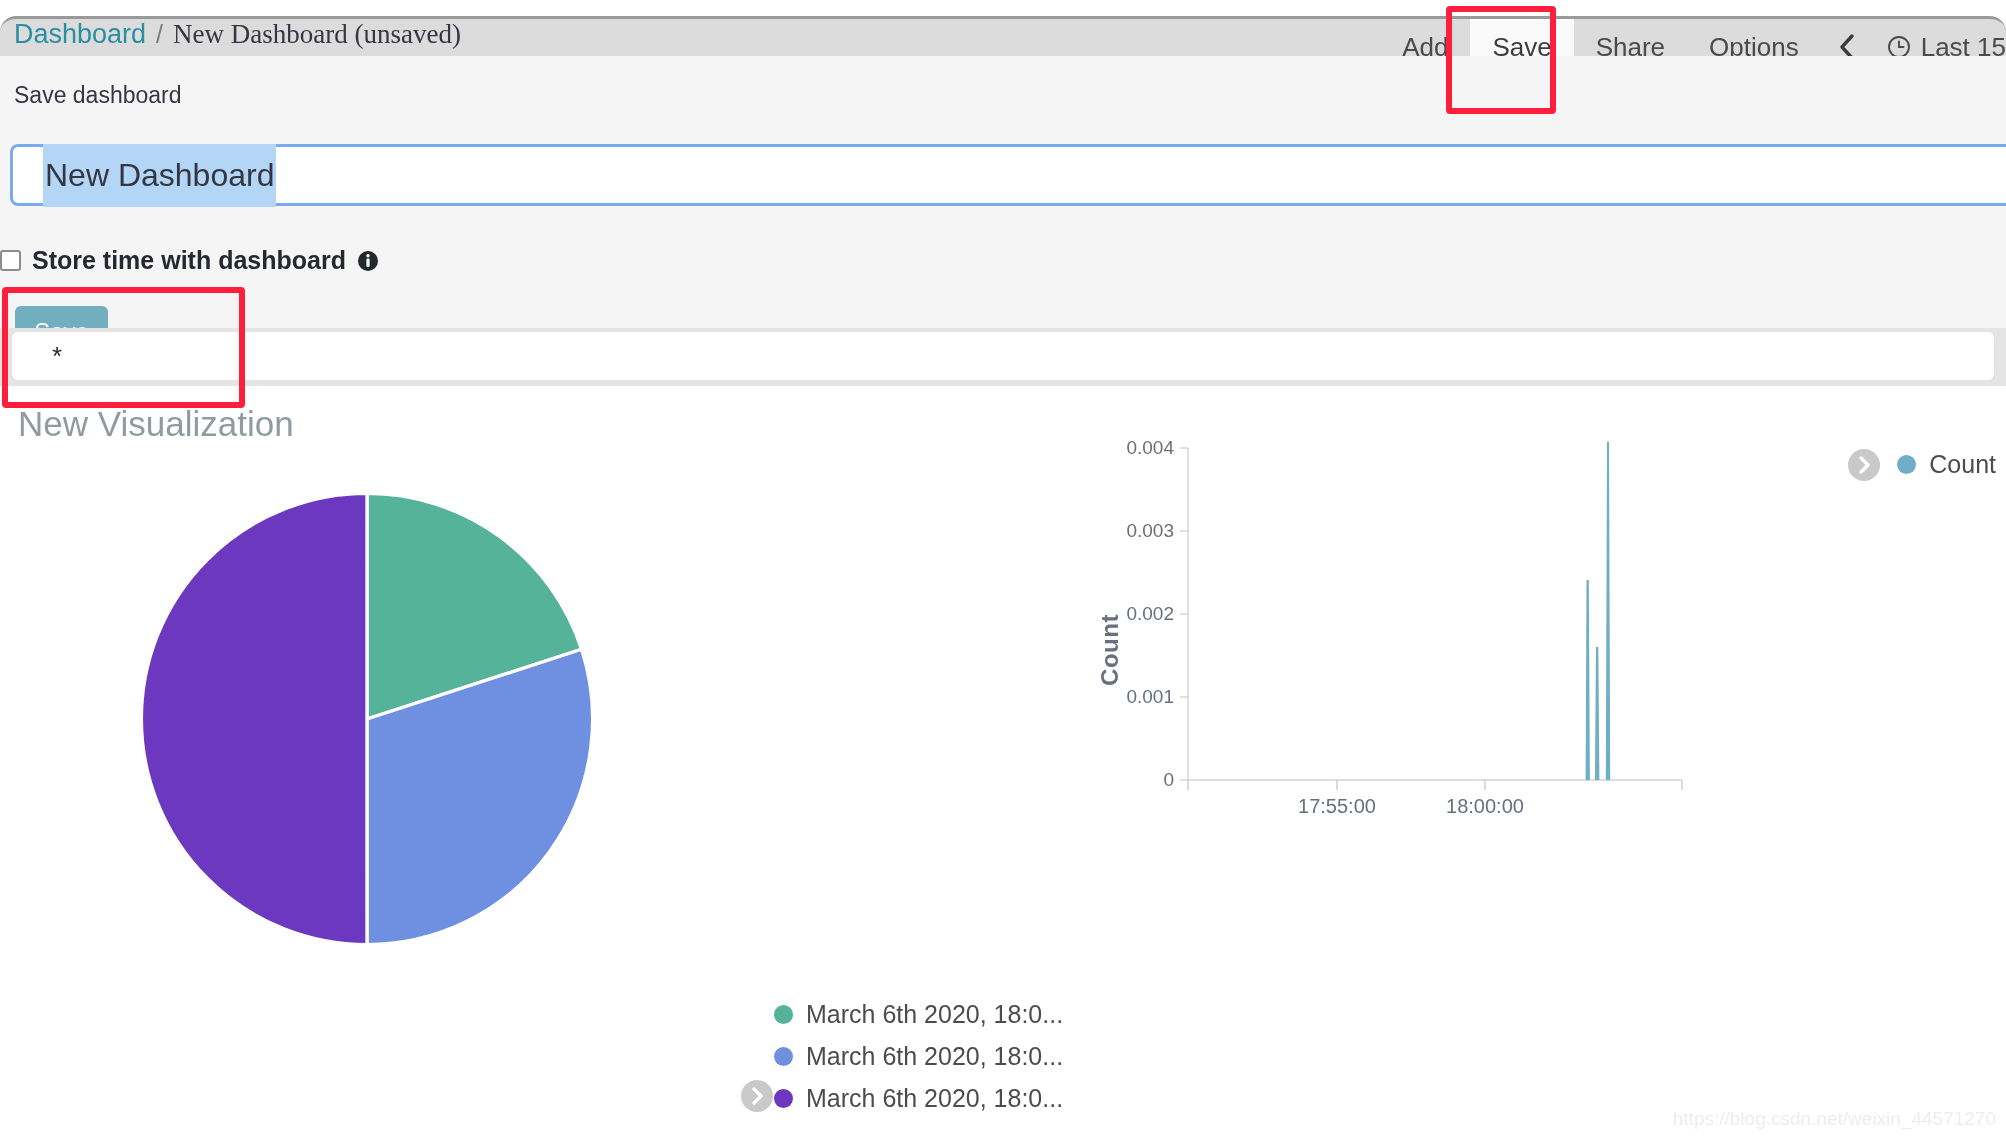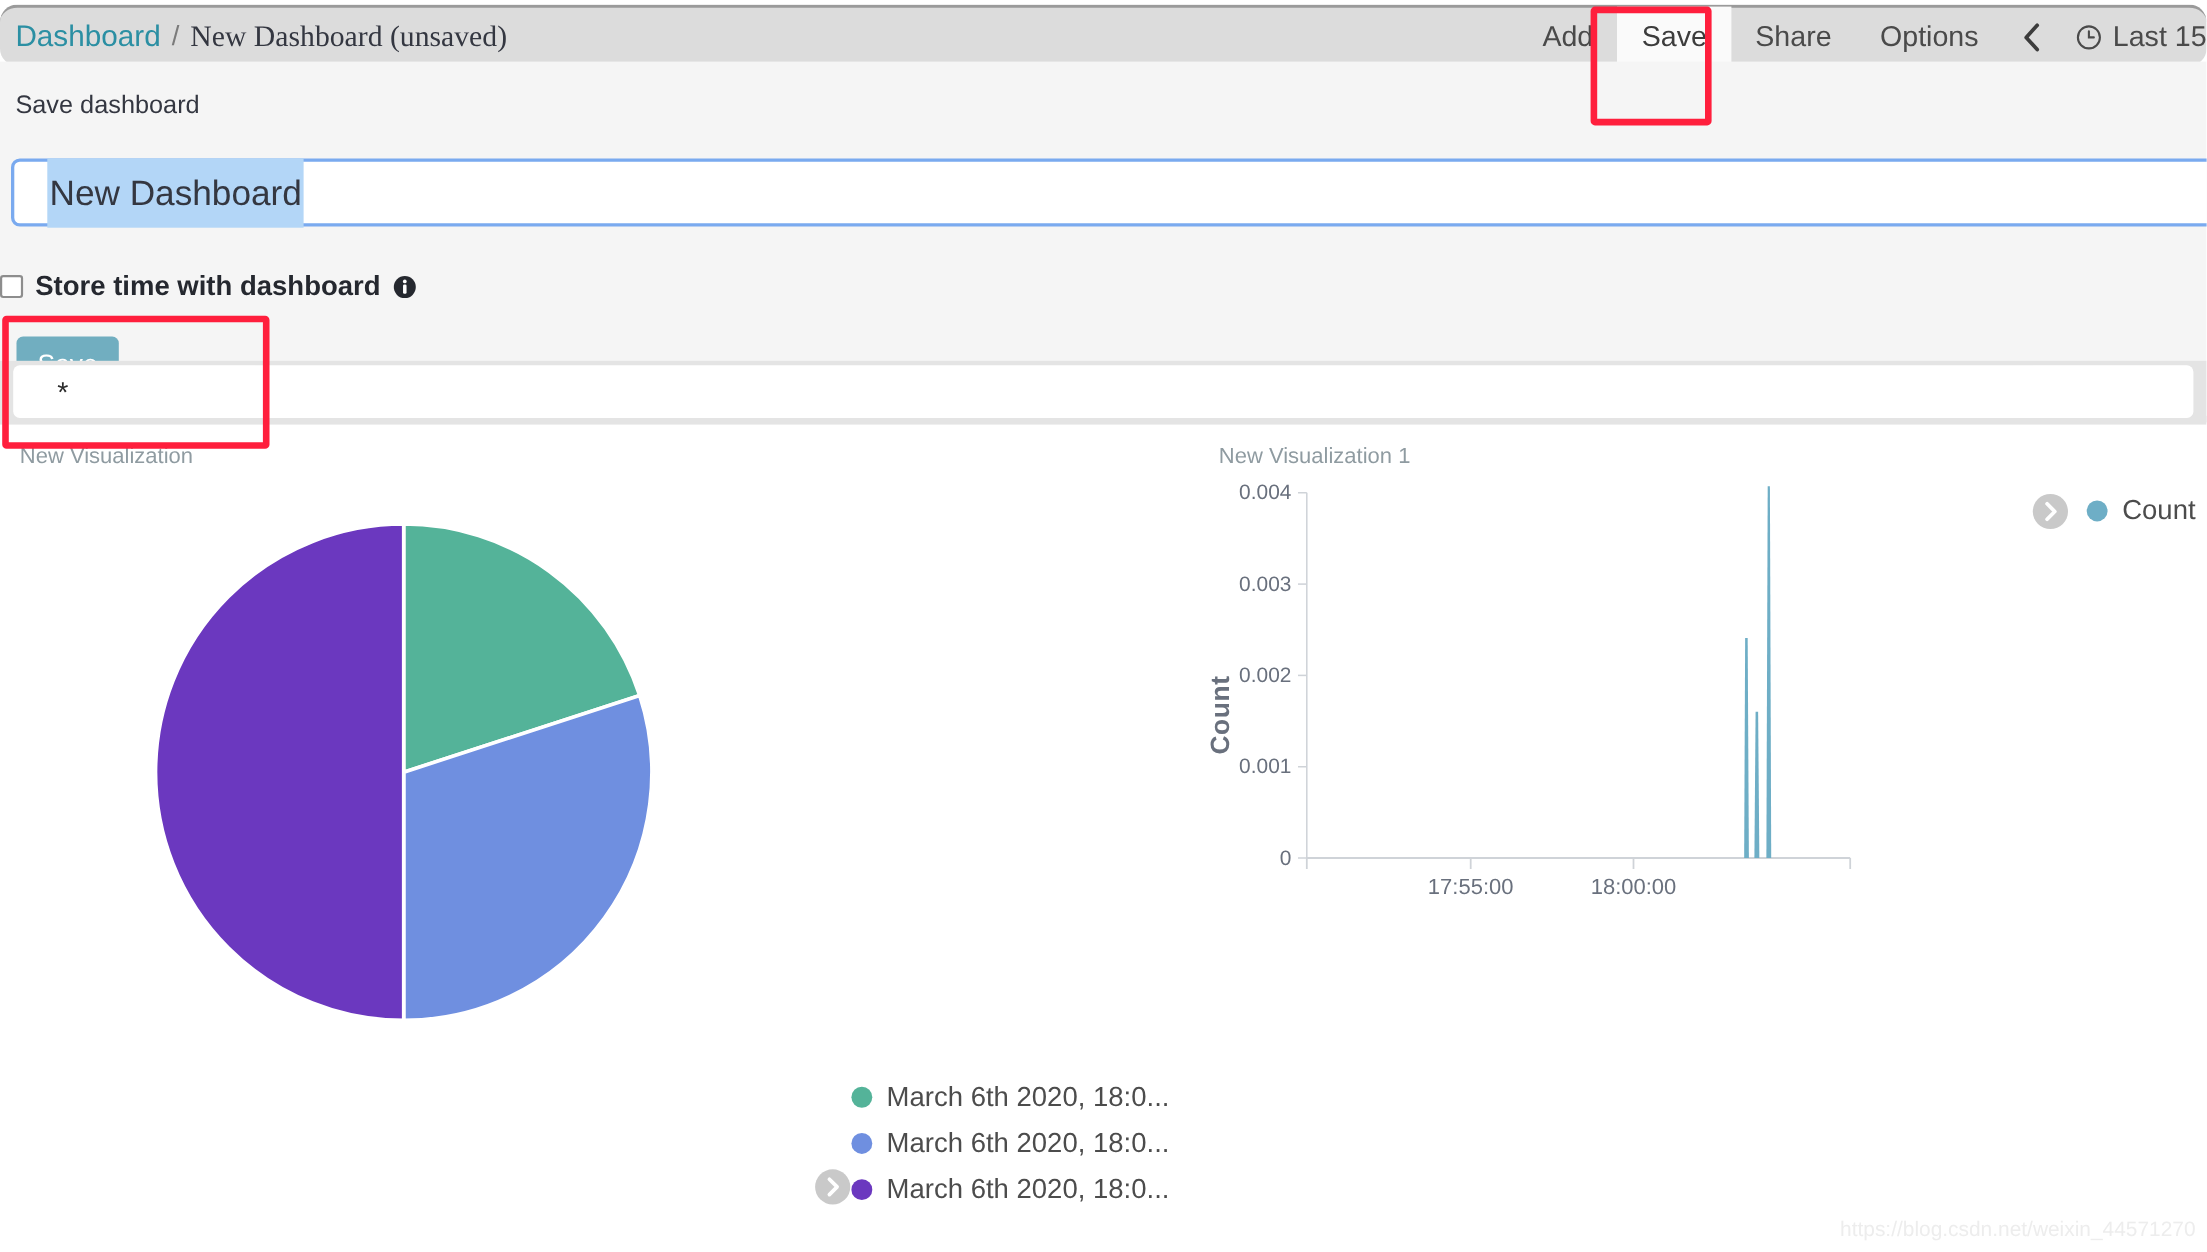--- a/index.html
+++ b/index.html
@@ -6,24 +6,24 @@
   html, body {
     width: 2006px; height: 1138px;
     background: #ffffff;
     font-family: "Liberation Sans", sans-serif;
     overflow: hidden;
   }
   #root { position: relative; width: 2006px; height: 1138px; background: #fff; }
 
   
   .topnav {
-    position: absolute; left: 0; top: 4px; width: 2006px; height: 56px;
+    position: absolute; left: 0; top: 16px; width: 2006px; height: 56px;
     background: #dcdcdc;
     border-top: 3px solid #9a9a9a;
-    display: flex; align-items: center; border-radius: 16px;
+    display: flex; align-items: flex-start; border-radius: 16px;
   }
   .crumbs { display: flex; align-items: center; padding-left: 14px; gap: 10px; }
   .crumb-link { color: #2b8fa3; font-size: 27px; cursor: pointer; }
   .crumb-sep { color: #7b7b7b; font-size: 25px; }
   .crumb-current { color: #343741; font-size: 27px; font-family: Liberation Serif, serif; }
 
   .nav-right { margin-left: auto; display: flex; align-items: center; height: 56px; }
   .nav-item {
     font-size: 26px; color: #4a4a4a; padding: 0 22px; height: 56px;
     display: flex; align-items: center; cursor: pointer;
@@ -83,21 +83,21 @@
     display: flex; align-items: center; padding-left: 40px;
     font-size: 26px; color: #2b2b2b; cursor: text;
   }
 
   
   .grid { position: absolute; left: 0; top: 392px; width: 2006px; height: 746px; background:#fff;}
   .panel { position: absolute; top: 0; height: 746px; background: #ffffff; }
   .panel-a { left: 0; width: 1090px; }
   .panel-b { left: 1090px; width: 916px; }
   .panel-title {
-    font-size: 20px; color: #8f9ba1; padding: 12px 0 0 18px;
+    font-size: 35px; color: #8f9ba1; padding: 12px 0 0 18px;
   }
 
   
   .pie-area { position: relative; width: 100%; height: 690px; }
   .pie-svg { position: absolute; left: 132px; top: 40px; }
   .pie-legend { position: absolute; left: 740px; top: 556px; }
   .legend-head { display: flex; align-items: flex-end; gap: 0; }
   .collapse-ico { width: 34px; height: 34px; flex: none; margin-top: 2px;}
   .legend-items { display: flex; flex-direction: column; gap: 13px; }
   .legend-item { display: flex; align-items: center; gap: 13px; cursor: pointer;}
@@ -224,21 +224,20 @@
                 <span class="ldot" style="background:#6b38bf"></span>
                 <span class="ltext">March 6th 2020, 18:0...</span>
               </div>
             </div>
           </div>
         </div>
       </div>
     </div>
 
     <div class="panel panel-b">
-      <div class="panel-title">New Visualization 1</div>
 
       <div class="bc">
         <div class="ylabel">Count</div>
 
         <svg width="700" height="400" viewBox="0 0 700 400" style="position:absolute;left:32px;top:0;">
 
           <g font-family="Liberation Sans, sans-serif" font-size="19" fill="#69707d">
             <text x="52" y="18" text-anchor="end">0.004</text>
             <text x="52" y="101" text-anchor="end">0.003</text>
             <text x="52" y="184" text-anchor="end">0.002</text>

